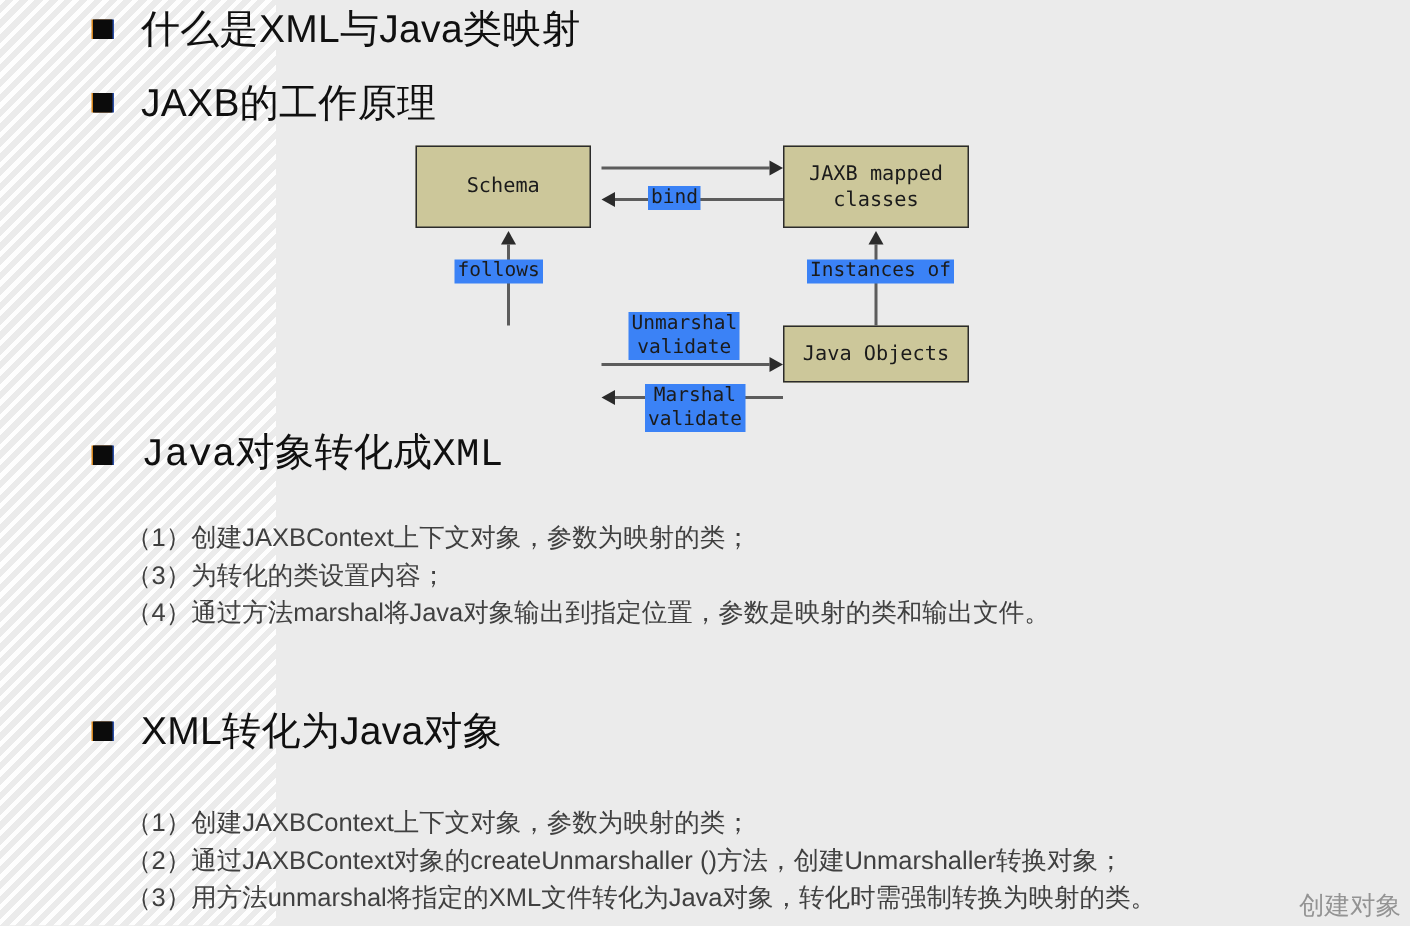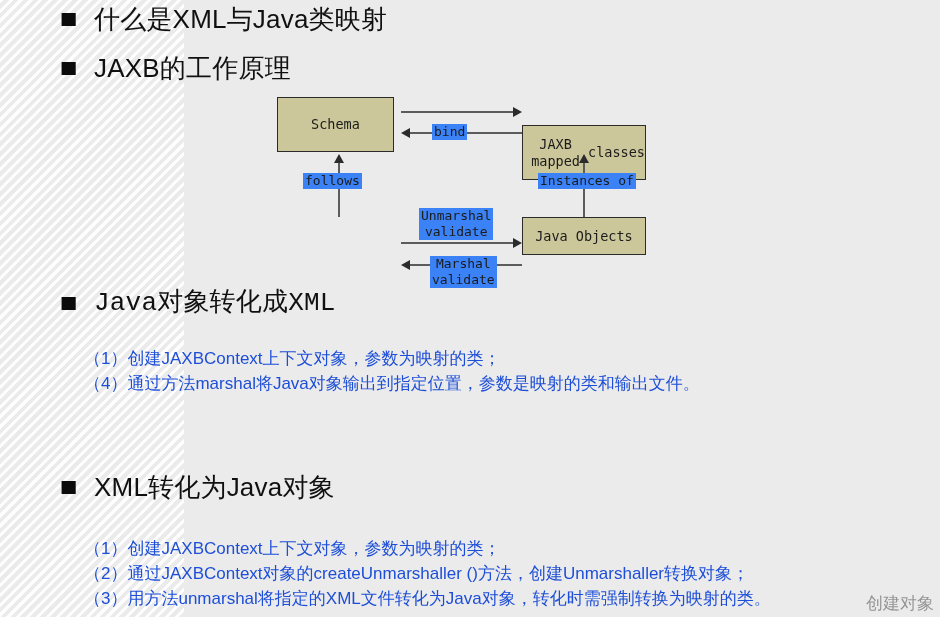--- a/index.html
+++ b/index.html
@@ -59,21 +59,21 @@
     line-height: 30px;
     color: #101010;
     white-space: nowrap;
     letter-spacing: 0.2px;
   }
 
   .body-block {
     position: absolute;
     font-size: 17px;
     line-height: 25px;
-    color: #1d4ed8;
+    color: #404040;
     white-space: nowrap;
   }
   .body-line { display: block; }
 
   
   #diagram {
     position: absolute;
     left: 186px;
     top: 84px;
     width: 560px;
@@ -160,21 +160,21 @@
     <span class="bullet-marker"></span>
     <span class="bullet-text">JAXB的工作原理</span>
   </div>
 
   <div id="diagram">
 
     <div class="dbox" style="left:91px; top:13px; width:117px; height:55px;">
       <span>Schema</span>
     </div>
 
-    <div class="dbox" style="left:336px; top:13px; width:124px; height:55px; margin-top:28px;">
+    <div class="dbox" style="left:336px; top:13px; width:124px; height:55px; flex-direction:column;">
       <span>JAXB mapped</span>
       <span>classes</span>
     </div>
 
 
     <div class="dbox" style="left:336px; top:133px; width:124px; height:38px;">
       <span>Java Objects</span>
     </div>
 
     <div class="dline h" style="left:215px; top:27px; width:112px;"></div>
@@ -202,20 +202,21 @@
 
   </div>
 
   <div class="bullet-row" style="left:14px; top:288px;font-family:Liberation Mono, monospace;">
     <span class="bullet-marker"></span>
     <span class="bullet-text">Java对象转化成XML</span>
   </div>
 
   <div class="body-block" style="left:84px; top:346px;">
     <span class="body-line">（1）创建JAXBContext上下文对象，参数为映射的类；</span>
+    <span class="body-line">（3）为转化的类设置内容；</span>
     <span class="body-line">（4）通过方法marshal将Java对象输出到指定位置，参数是映射的类和输出文件。</span>
   </div>
 
   <div class="bullet-row" style="left:14px; top:472px;">
     <span class="bullet-marker"></span>
     <span class="bullet-text">XML转化为Java对象</span>
   </div>
 
   <div class="body-block" style="left:84px; top:536px;">
     <span class="body-line">（1）创建JAXBContext上下文对象，参数为映射的类；</span>

